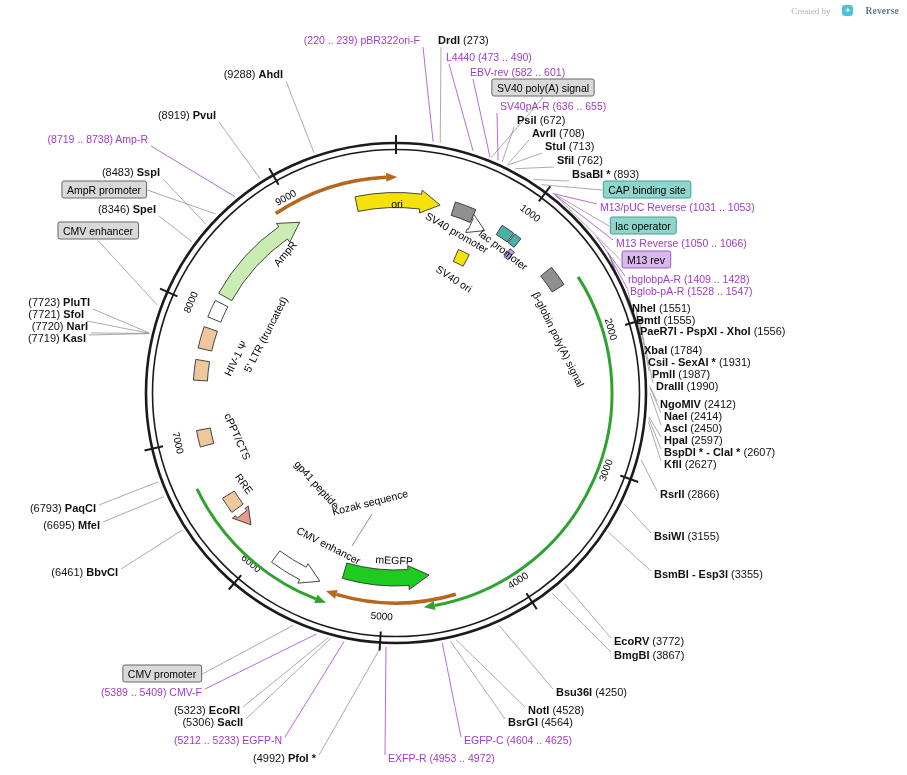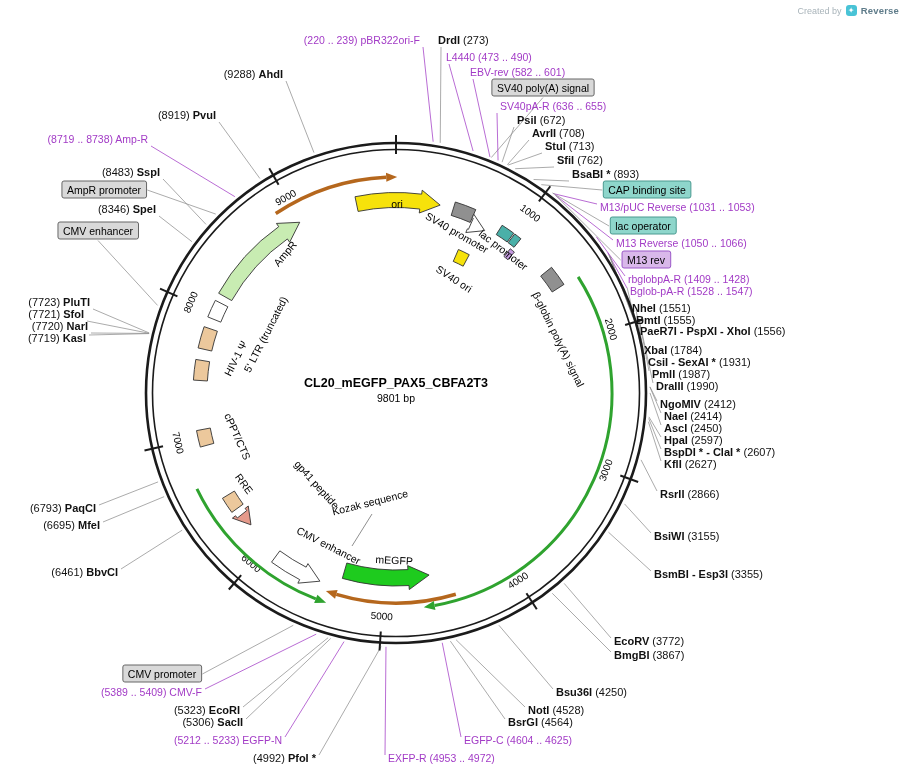--- a/index.html
+++ b/index.html
@@ -1,19 +1,19 @@
 <!DOCTYPE html>
 <html><head>
 <meta charset="utf-8">
 <style>
   html,body{margin:0;padding:0;background:#fff;}
   body{font-family:"Liberation Sans", sans-serif;}
   .stage{position:relative;width:907px;height:775px;background:#fff;overflow:hidden;}
   .stage svg.map{position:absolute;left:0;top:0;}
-  .credit{position:absolute;top:5px;right:8px;font-size:9px;color:#a9b4ba;display:flex;align-items:center;gap:4px;}
+  .credit{position:absolute;top:5px;right:8px;font-size:9px;color:#a9b4ba;display:flex;align-items:center;gap:12px;font-family:Liberation Serif, serif;}
   .credit .brand{color:#5f7c8a;font-weight:bold;font-size:9.5px;letter-spacing:.2px;}
   .credit .logo{width:11px;height:11px;background:#49c3d6;border-radius:3px;display:inline-flex;align-items:center;justify-content:center;color:#fff;font-size:8px;line-height:1;}
   .center-label{position:absolute;left:396px;top:390px;transform:translate(-50%,-50%);text-align:center;pointer-events:none;}
   .center-label .title{font-size:12.5px;font-weight:bold;color:#000;white-space:nowrap;}
   .center-label .bp{font-size:10.5px;color:#000;margin-top:2px;}
   text{font-family:"Liberation Sans", sans-serif;}
 </style>
 </head>
 <body>
 
@@ -218,17 +218,13 @@
         <text x="283" y="78" text-anchor="end" font-size="11" fill="#111111"><tspan>(9288) </tspan><tspan font-weight="bold">AhdI</tspan></text>
       </g>
     </svg>
 
   <div class="credit">
     <span>Created by</span>
     <span class="logo">✦</span>
     <span class="brand">Reverse</span>
   </div>
 
-  <div class="center-label">
-    <div class="title">CL20_mEGFP_PAX5_CBFA2T3</div>
-    <div class="bp">9801 bp</div>
-  </div>
 </div>
 
 </body></html>

